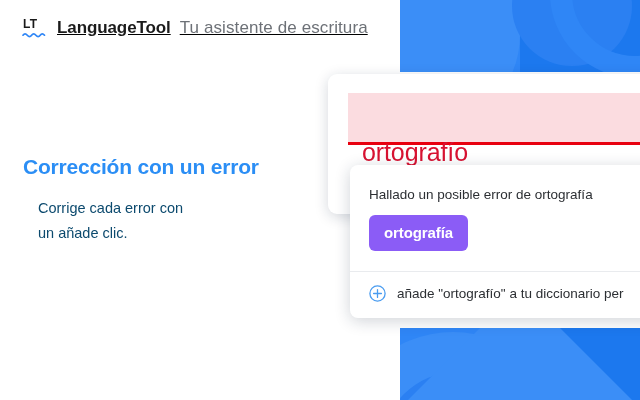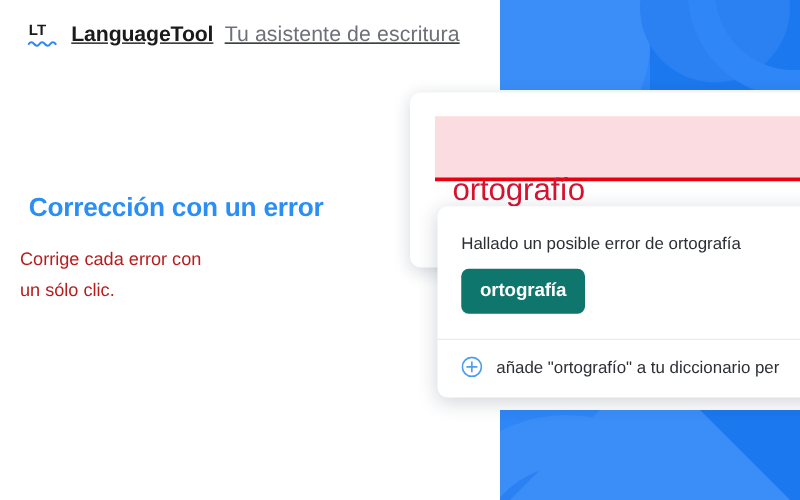--- a/index.html
+++ b/index.html
@@ -126,24 +126,24 @@
     left: 23px;
     top: 155px;
     font-size: 21px;
     font-weight: bold;
     color: #2b8ef5;
     letter-spacing: -0.2px;
     white-space: nowrap;
   }
   .subcopy {
     position: absolute;
-    left: 16px;
+    left: 38px;
     top: 196px;
     font-size: 14.5px;
-    color: #b91c1c;
+    color: #0c4a6e;
     line-height: 25px;
   }
   .subcopy div { white-space: nowrap; }
 
   
   .editor-card {
     position: absolute;
     left: 328px;
     top: 74px;
     width: 330px;
@@ -186,21 +186,21 @@
   .suggest-message {
     padding: 22px 0 0 19px;
     font-size: 13.5px;
     color: #2c2f33;
     white-space: nowrap;
   }
   .suggest-chip {
     display: inline-block;
     margin: 13px 0 20px 19px;
     padding: 9px 15px 10px 15px;
-    background: #0f766e;
+    background: #8b5cf6;
     color: #ffffff;
     font-size: 15px;
     font-weight: bold;
     border-radius: 6px;
     letter-spacing: -0.1px;
     cursor: pointer;
   }
   .popup-divider {
     height: 1px;
     background: #e9ebee;
@@ -244,21 +244,21 @@
       <path d="M1 4.2 Q3 1.4 5.3 4.2 T9.6 4.2 T13.9 4.2 T18.2 4.2 T22.5 4.2" fill="none" stroke="#2f86f6" stroke-width="1.7" stroke-linecap="round"></path>
     </svg>
   </div>
   <span class="brand-name">LanguageTool</span>
   <span class="brand-tag">Tu asistente de escritura</span>
 </div>
 
 <div class="headline">Corrección con un error</div>
 <div class="subcopy">
   <div>Corrige cada error con</div>
-  <div>un sólo clic.</div>
+  <div>un añade clic.</div>
 </div>
 
 <div class="editor-card">
   <div class="error-band">
     <span class="error-word">ortografío</span>
   </div>
 </div>
 
 <div class="suggest-popup">
   <div class="suggest-message">Hallado un posible error de ortografía</div>

